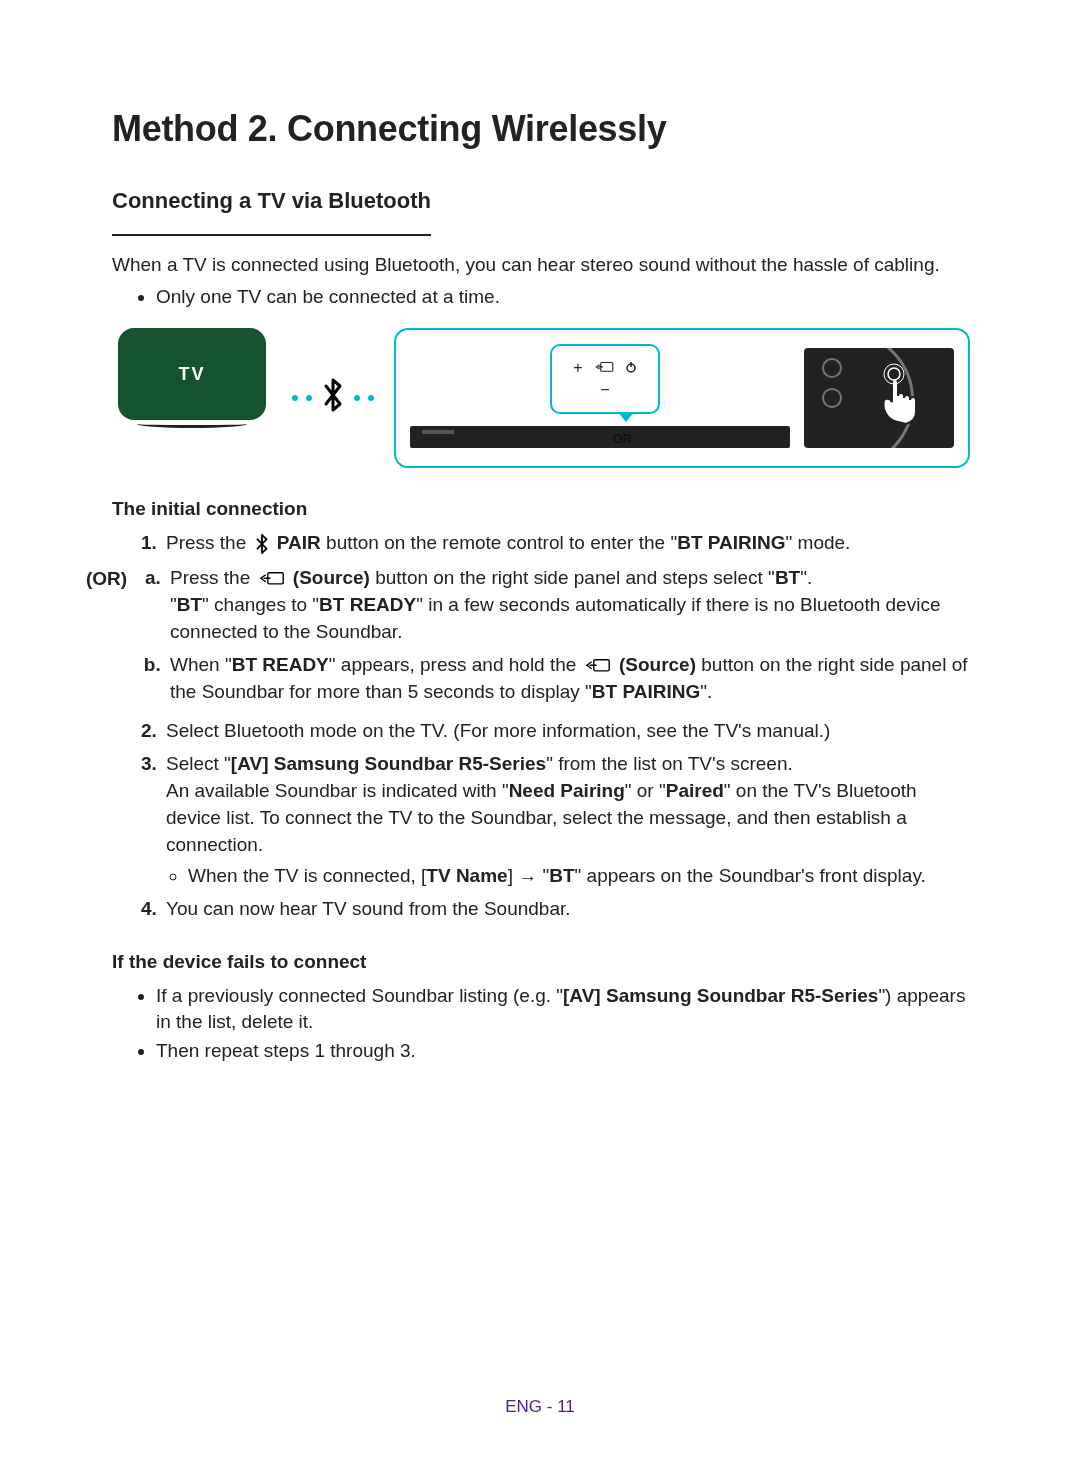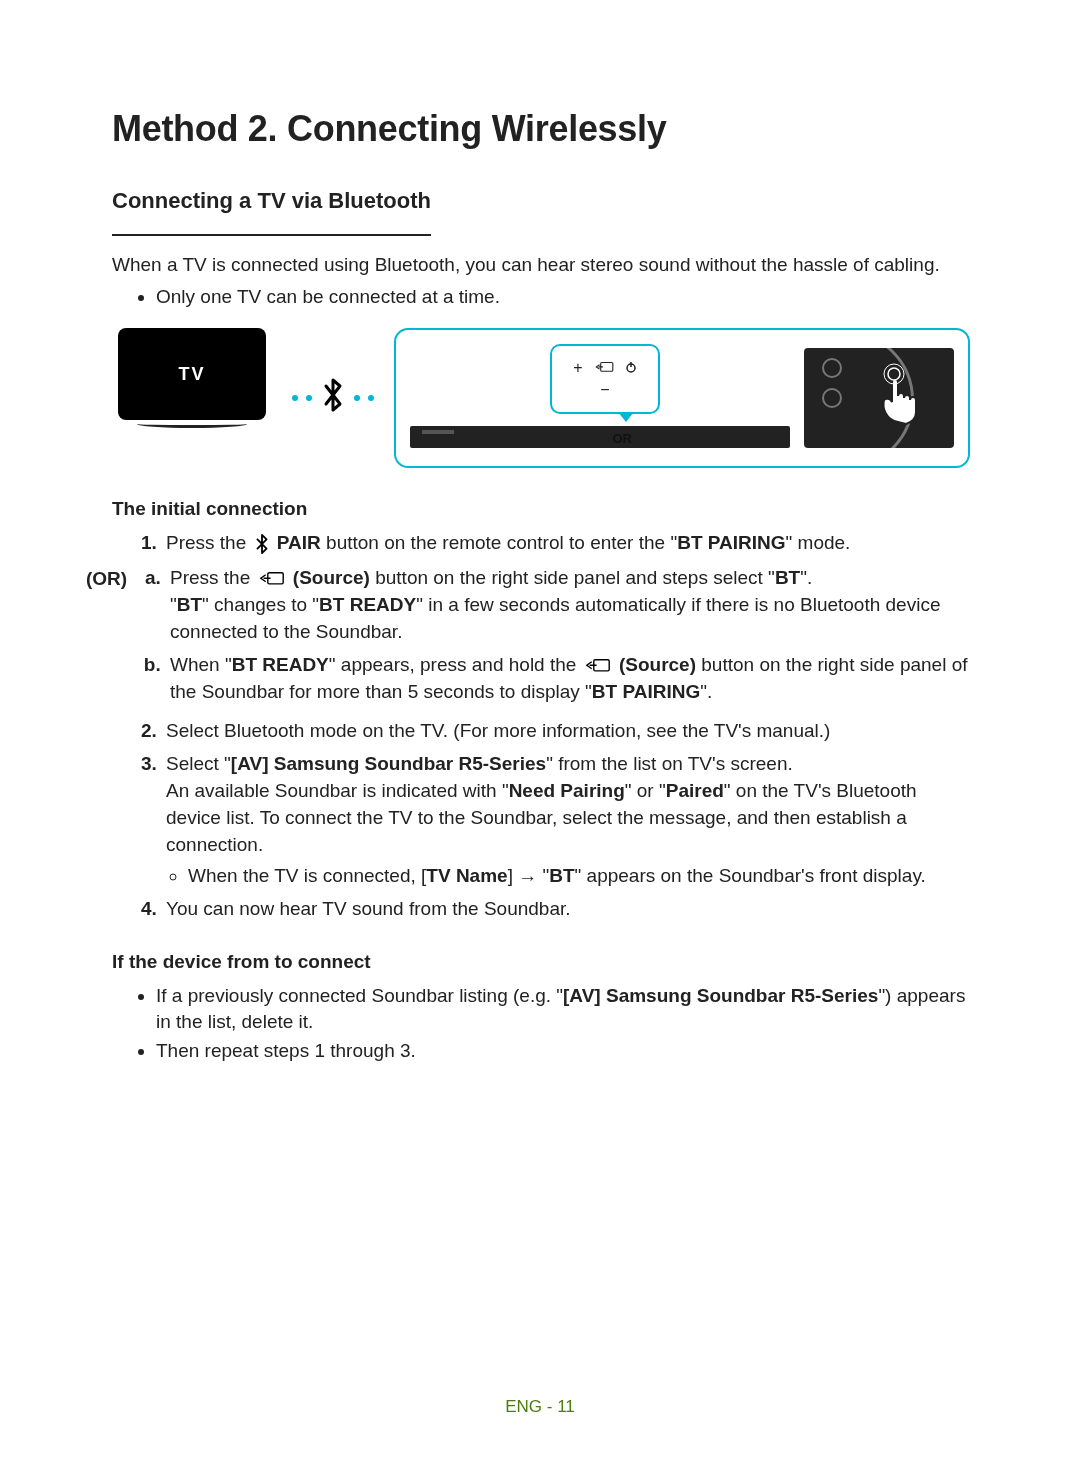--- a/index.html
+++ b/index.html
@@ -53,22 +53,22 @@
   }
   .tv-block {
     width: 160px;
     height: 110px;
     position: relative;
     flex-shrink: 0;
   }
   .tv-screen {
     width: 148px;
     height: 92px;
-    background: #000000;
-    border-radius: 8px;
+    background: #14532d;
+    border-radius: 16px;
     display: flex;
     align-items: center;
     justify-content: center;
     color: #fff;
     font-weight: bold;
     font-size: 18px;
     letter-spacing: 2px;
     margin: 0 auto;
   }
   .tv-stand {
@@ -230,21 +230,21 @@
     padding-left: 22px;
     font-size: 19px;
     line-height: 1.42;
   }
   .footer {
     position: absolute;
     bottom: 62px;
     left: 0; right: 0;
     text-align: center;
     font-size: 17px;
-    color: #4d7c0f;
+    color: #4c1d95;
   }
 </style>
 </head>
 <body>
 
 <div class="page">
 
   <h1 class="method-title">Method 2. Connecting Wirelessly</h1>
 
   <h2 class="sub-title">Connecting a TV via Bluetooth</h2>
@@ -356,21 +356,21 @@
       <span>An available Soundbar is indicated with "</span><span class="b">Need Pairing</span><span>" or "</span><span class="b">Paired</span><span>" on the TV's Bluetooth device list. To connect the TV to the Soundbar, select the message, and then establish a connection.</span>
       <ul class="inner-bullets">
         <li>
           <span>When the TV is connected, [</span><span class="b">TV Name</span><span>] → "</span><span class="b">BT</span><span>" appears on the Soundbar's front display.</span>
         </li>
       </ul>
     </li>
     <li>You can now hear TV sound from the Soundbar.</li>
   </ol>
 
-  <h3 class="small-title">If the device from to connect</h3>
+  <h3 class="small-title">If the device fails to connect</h3>
   <ul class="bullets" style="padding-left:44px;">
     <li>
       <span>If a previously connected Soundbar listing (e.g. "</span><span class="b">[AV] Samsung Soundbar R5-Series</span><span>") appears in the list, delete it.</span>
     </li>
     <li>Then repeat steps 1 through 3.</li>
   </ul>
 
   <div class="footer">ENG - 11</div>
 </div>
 

